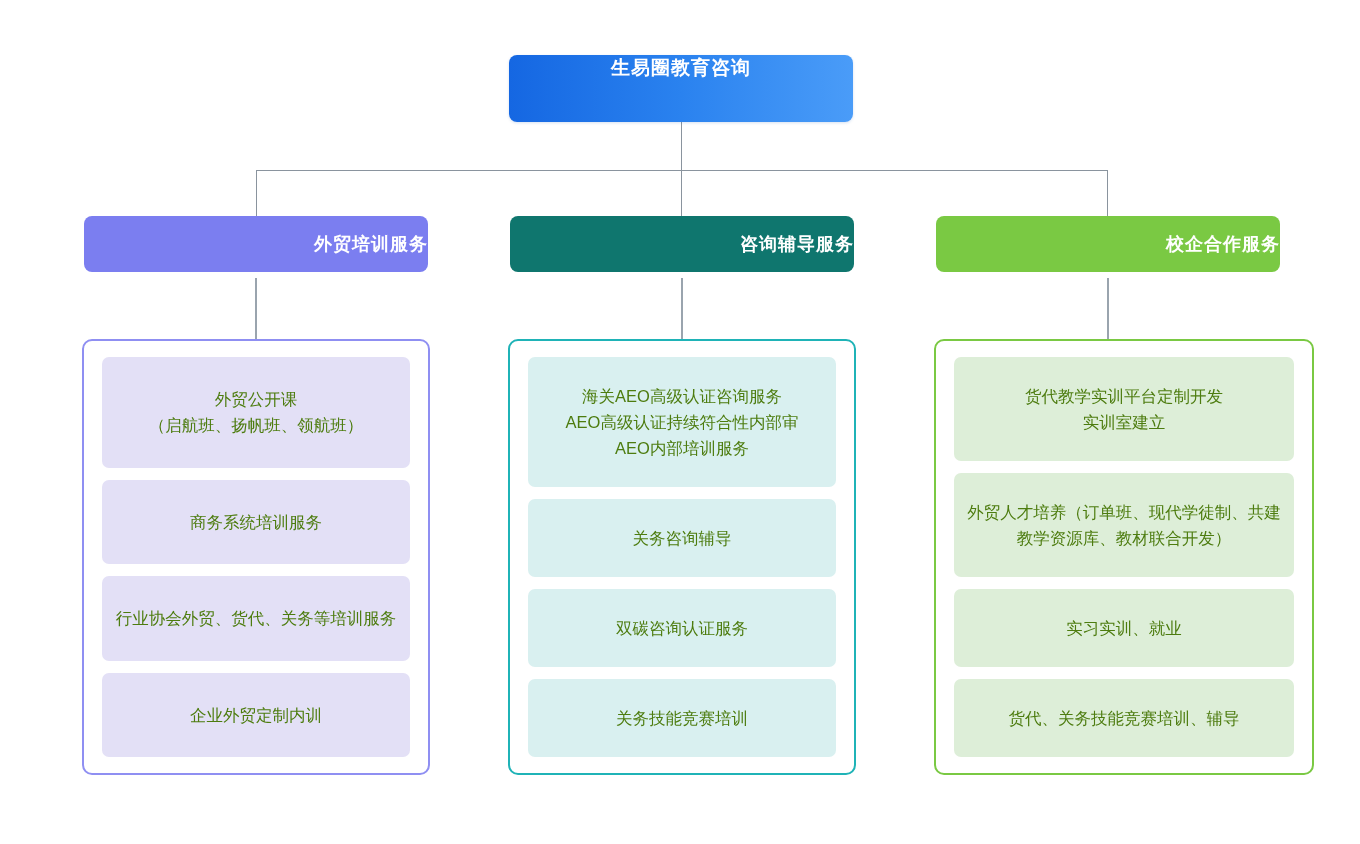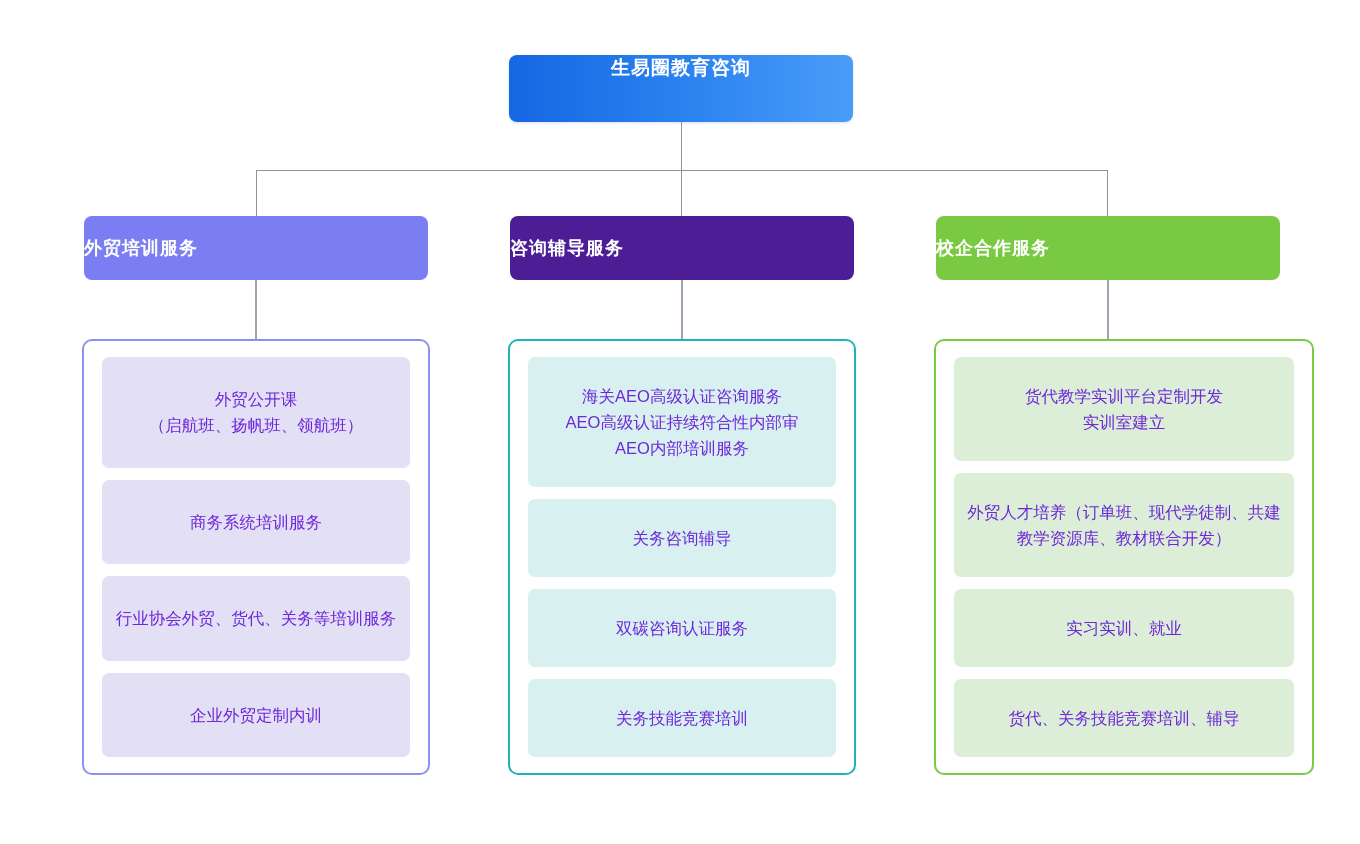--- a/index.html
+++ b/index.html
@@ -51,34 +51,34 @@
     color: #ffffff;
     font-size: 19px;
     font-weight: bold;
     letter-spacing: 1px;
   }
 
   
   .cat-header {
     position: absolute;
     top: 216px;
-    height: 64px;
+    height: 56px;
     border-radius: 8px;
     display: flex;
     align-items: center;
-    justify-content: flex-start;
+    justify-content: flex-end;
   }
   .cat-header .node-title {
     color: #ffffff;
     font-size: 18px;
     font-weight: bold;
     letter-spacing: 1px;
   }
   .cat-header.c0 { left: 84px;  width: 344px; background: #7b7ef0; }
-  .cat-header.c1 { left: 510px; width: 344px; background: #4c1d95; }
+  .cat-header.c1 { left: 510px; width: 344px; background: #0f766e; }
   .cat-header.c2 { left: 936px; width: 344px; background: #7ac943; }
 
   
   .group-box {
     position: absolute;
     top: 339px;
     height: 436px;
     border-radius: 10px;
     background: #ffffff;
     box-sizing: border-box;
@@ -93,21 +93,21 @@
 
   
   .item-card {
     border-radius: 7px;
     display: flex;
     align-items: center;
     justify-content: center;
     text-align: center;
     box-sizing: border-box;
     padding: 8px 12px;
-    color: #6d28d9;
+    color: #4d7c0f;
     font-size: 16.5px;
     line-height: 26px;
     flex: 1 1 auto;
     margin-bottom: 12px;
   }
   .item-card:last-child { margin-bottom: 0; }
   .group-box.c0 .item-card { background: #e3e0f6; }
   .group-box.c1 .item-card { background: #d9f0f0; }
   .group-box.c2 .item-card { background: #ddeed8; }
 

